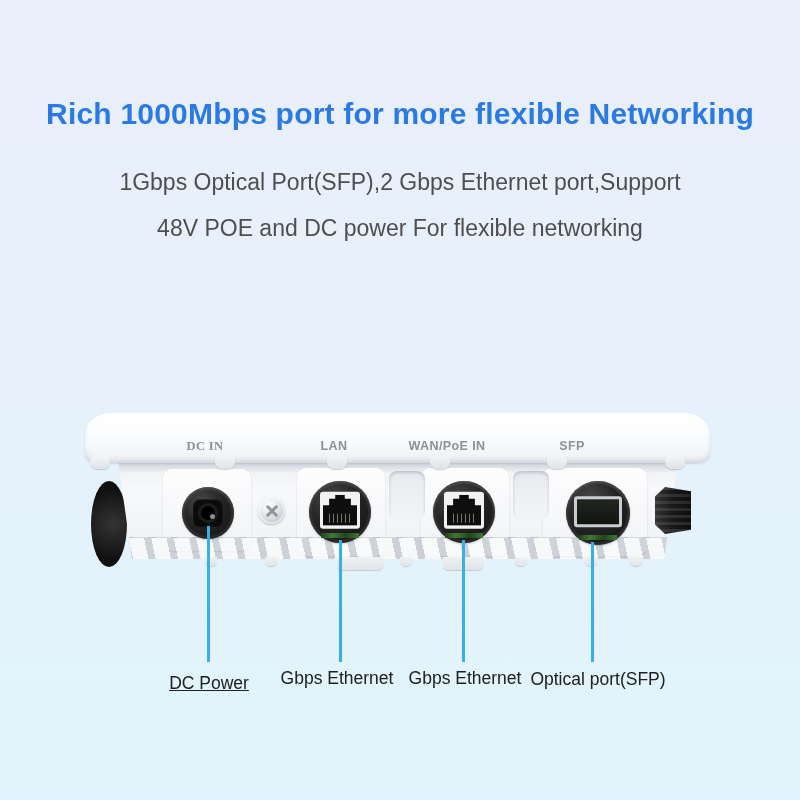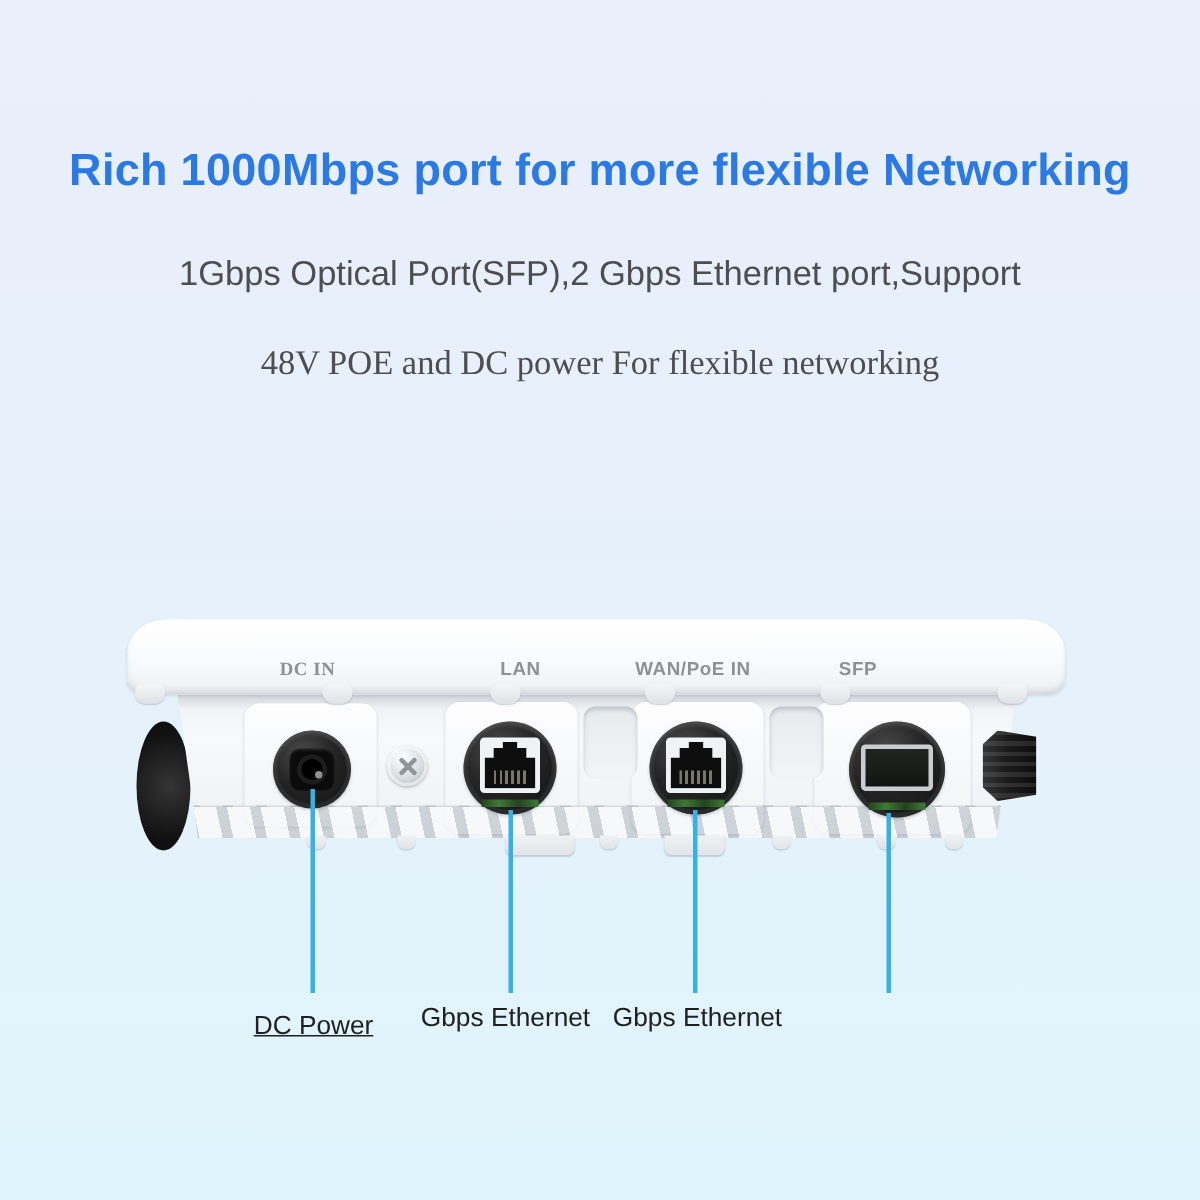--- a/index.html
+++ b/index.html
@@ -9,38 +9,38 @@
     background:linear-gradient(180deg,#e9effb 0%,#e7f0fb 40%,#e3f3fb 75%,#dff4fc 100%);
     font-family:"Liberation Sans", sans-serif;
   }
   
   .title {
     position:absolute; top:97px; left:0; right:0; text-align:center;
     font-size:30px; font-weight:bold; color:#2b79e3; letter-spacing:0.2px;
   }
   .subtitle { position:absolute; left:0; right:0; text-align:center; font-size:23px; color:#4e4e50; }
   .subtitle.l1 { top:169px; }
-  .subtitle.l2 { top:229px;font-family:Liberation Serif, serif; }
+  .subtitle.l2 { top:215px; }
 
   
   .device { position:absolute; left:85px; top:413px; width:625px; height:175px; }
 
   .cap {
     position:absolute; left:0; top:0; width:625px; height:50px; z-index:4;
     background:linear-gradient(180deg,#ffffff 0%,#fbfcfd 45%,#eef0f3 100%);
     border-radius:26px 26px 12px 12px / 22px 22px 10px 10px;
     box-shadow:0 1px 2px rgba(150,160,175,.35), inset 0 -4px 6px -3px rgba(140,150,165,.45), inset 0 2px 0 rgba(255,255,255,.9);
   }
   .cap-label {
     position:absolute; top:26px; transform:translateX(-50%);
     font-size:12.5px; font-weight:bold; color:#8d9095; letter-spacing:.4px; white-space:nowrap;
   }
   .cap-label.dc  { left:120px;font-family:Liberation Serif, serif; }
-  .cap-label.lan { left:262px; }
-  .cap-label.wan { left:377px; }
+  .cap-label.lan { left:249px; }
+  .cap-label.wan { left:362px; }
   .cap-label.sfp { left:487px; }
 
   .bump {
     position:absolute; top:43px; width:20px; height:13px; z-index:5;
     background:linear-gradient(#f4f5f7,#dfe2e6);
     border-radius:5px 5px 7px 7px;
     box-shadow:0 1px 1px rgba(140,150,165,.45);
   }
 
   .side-port-left {
@@ -238,14 +238,15 @@
   </div>
 
   <div class="callout-line dc"></div>
   <div class="callout-line lan"></div>
   <div class="callout-line wan"></div>
   <div class="callout-line sfp"></div>
 
   <div class="callout-label dc">DC Power</div>
   <div class="callout-label lan">Gbps Ethernet</div>
   <div class="callout-label wan">Gbps Ethernet</div>
+  <div class="callout-label sfp">Optical port(SFP)</div>
 
 </div>
 
 </body></html>

